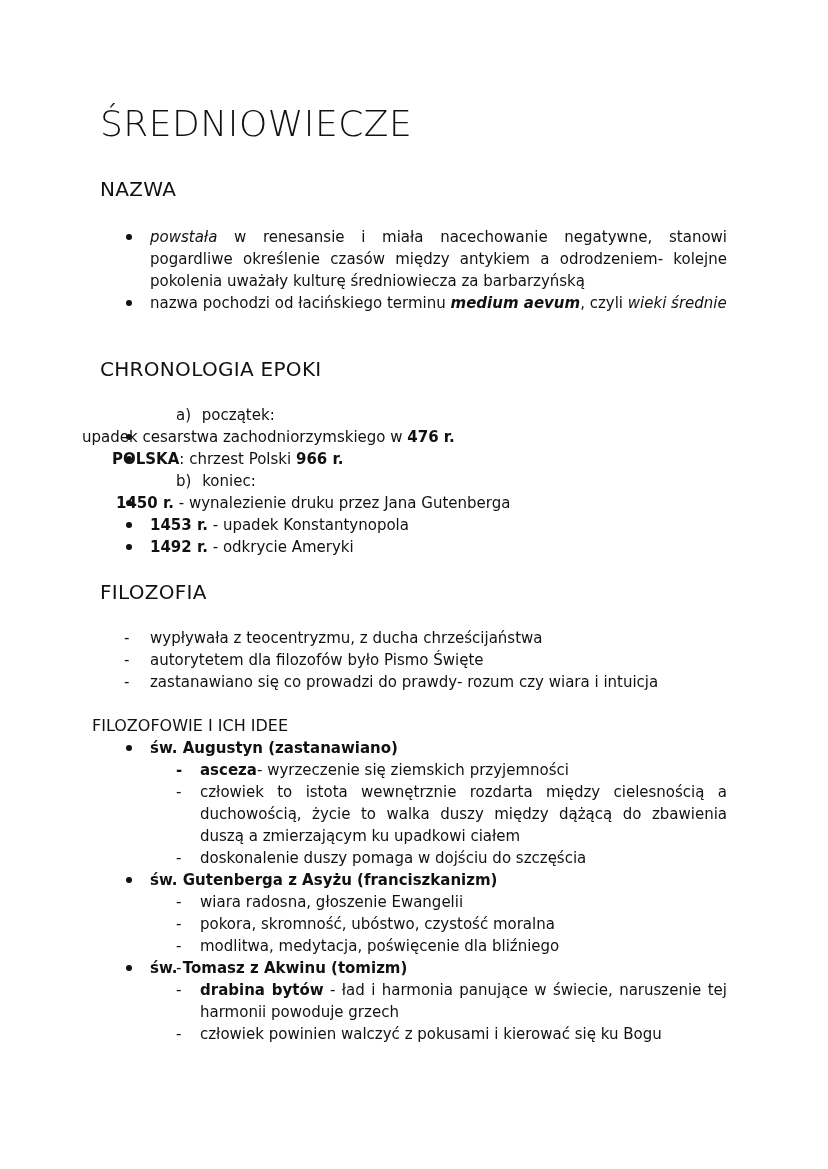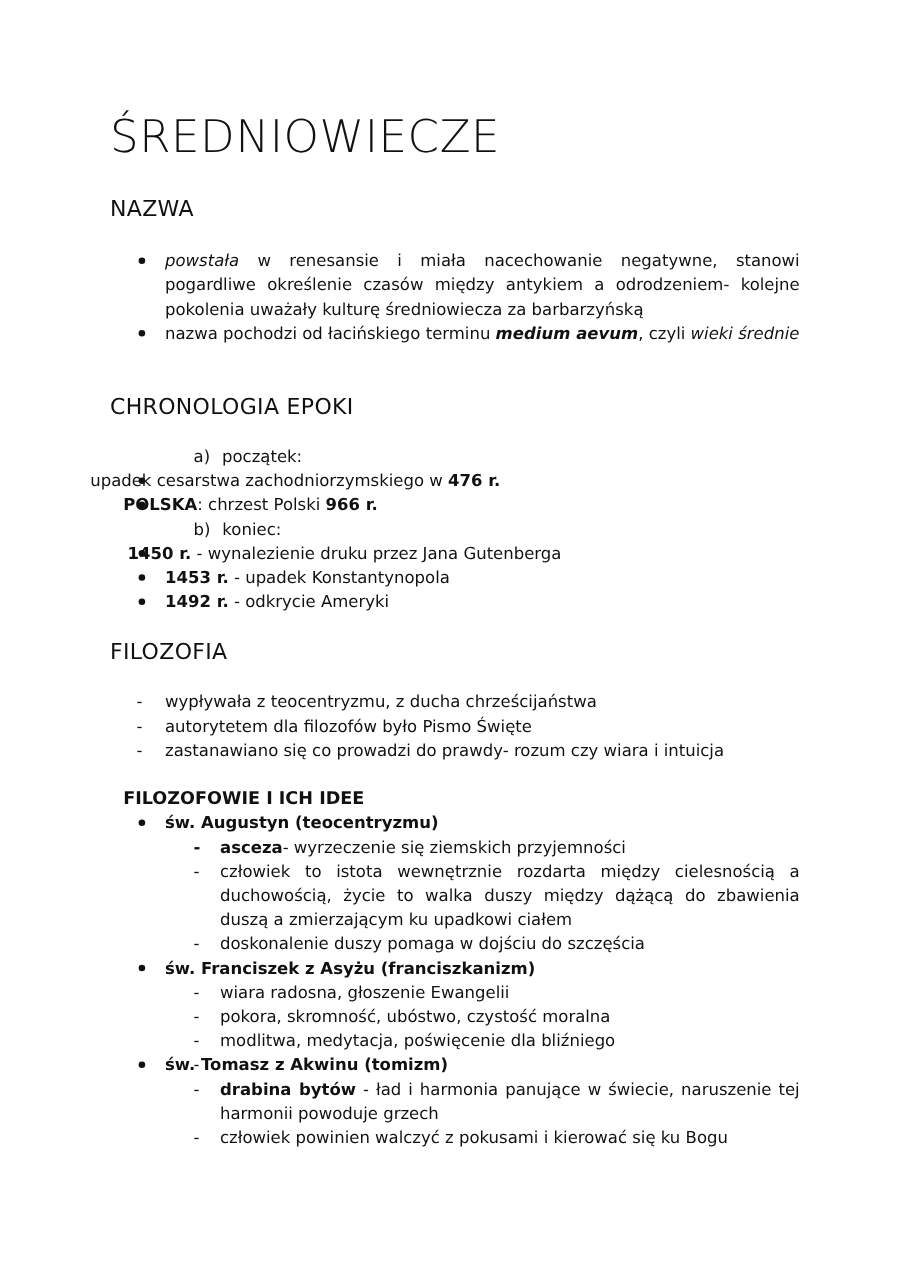--- a/index.html
+++ b/index.html
@@ -1,23 +1,23 @@
 <!DOCTYPE html>
 <html><head>
 <meta charset="utf-8">
 <style>
   html, body { margin: 0; padding: 0; background: #ffffff; }
   body { width: 828px; height: 1169px; position: relative; overflow: hidden;
          font-family: "DejaVu Sans", sans-serif; color: #111111; }
   .page { position: absolute; left: 0; top: 0; width: 828px; height: 1169px; }
-  .title { position: absolute; left: 100px; top: 98px; font-size: 41px; font-weight: 300;
+  .title { position: absolute; left: 100px; top: 98px; font-size: 36px; font-weight: 300;
            letter-spacing: 0.5px; margin: 0; line-height: 52px; font-family: "DejaVu Sans", sans-serif; }
   .h2 { position: absolute; left: 100px; font-size: 20px; font-weight: normal; margin: 0; line-height: 26px;
         letter-spacing: 0.3px; }
-  .h3 { position: absolute; left: 112px; font-size: 16px; font-weight: bold; margin: 0; line-height: 22px; }
+  .h3 { position: absolute; left: 92px; font-size: 16px; font-weight: normal; margin: 0; line-height: 22px; }
   .list { position: absolute; left: 0; margin: 0; padding: 0; list-style: none; font-size: 15px; }
   .row { position: relative; line-height: 22px; }
   .bullet { position: absolute; width: 6px; height: 6px; border-radius: 50%; background: #111; top: 8px; }
   .dash { position: absolute; top: 0; font-size: 15px; }
   .txt { display: block; }
   .just { text-align: justify; text-align-last: left; }
   b, .b { font-weight: bold; }
   .i { font-style: italic; }
   .bi { font-weight: bold; font-style: italic; }
 </style>
@@ -86,38 +86,38 @@
       <span class="dash" style="left:124px;">-</span>
       <span class="txt" style="margin-left:150px;">zastanawiano się co prowadzi do prawdy- rozum czy wiara i intuicja</span>
     </li>
   </ul>
 
   <h3 class="h3" style="top:715px;">FILOZOFOWIE I ICH IDEE</h3>
   <ul class="list" style="top:737px;">
 
     <li class="row">
       <span class="bullet" style="left:126px;"></span>
-      <span class="txt b" style="margin-left:150px;">św. Augustyn (teocentryzmu)</span>
+      <span class="txt b" style="margin-left:150px;">św. Augustyn (zastanawiano)</span>
     </li>
     <li class="row">
       <span class="dash b" style="left:176px;">-</span>
       <span class="txt" style="margin-left:200px;"><span class="b">asceza</span><span>- wyrzeczenie się ziemskich przyjemności</span></span>
     </li>
     <li class="row">
       <span class="dash" style="left:176px;">-</span>
       <span class="txt just" style="margin-left:200px; width:527px;"><span>człowiek to istota wewnętrznie rozdarta między cielesnością a duchowością, życie to walka duszy między dążącą do zbawienia duszą a zmierzającym ku upadkowi ciałem</span></span>
     </li>
     <li class="row">
       <span class="dash" style="left:176px;">-</span>
       <span class="txt" style="margin-left:200px;"><span>doskonalenie duszy pomaga w dojściu do szczęścia</span></span>
     </li>
 
     <li class="row">
       <span class="bullet" style="left:126px;"></span>
-      <span class="txt b" style="margin-left:150px;">św. Franciszek z Asyżu (franciszkanizm)</span>
+      <span class="txt b" style="margin-left:150px;">św. Gutenberga z Asyżu (franciszkanizm)</span>
     </li>
     <li class="row">
       <span class="dash" style="left:176px;">-</span>
       <span class="txt" style="margin-left:200px;"><span>wiara radosna, głoszenie Ewangelii</span></span>
     </li>
     <li class="row">
       <span class="dash" style="left:176px;">-</span>
       <span class="txt" style="margin-left:200px;"><span>pokora, skromność, ubóstwo, czystość moralna</span></span>
     </li>
     <li class="row">

